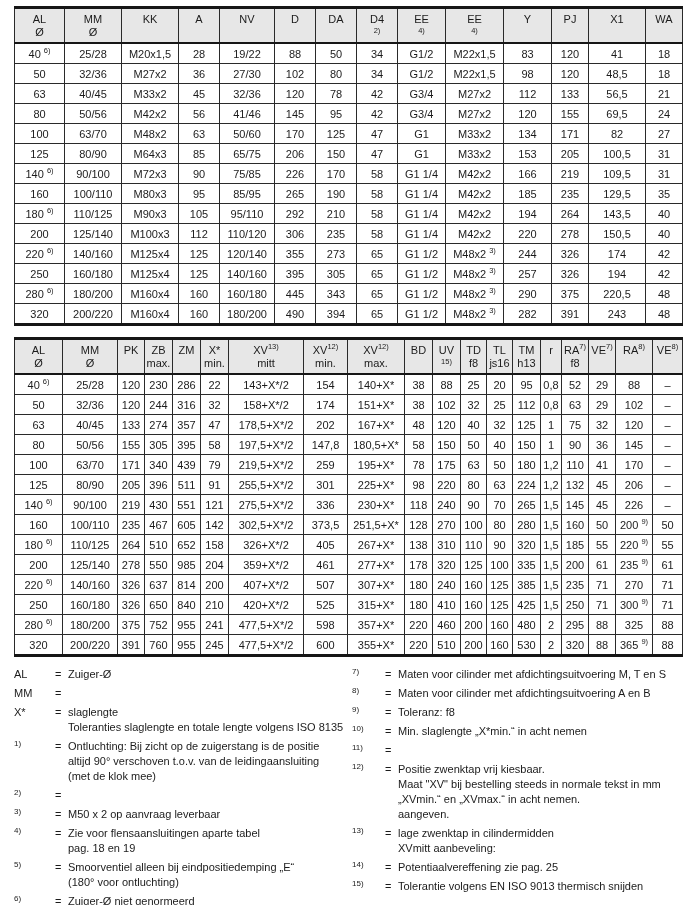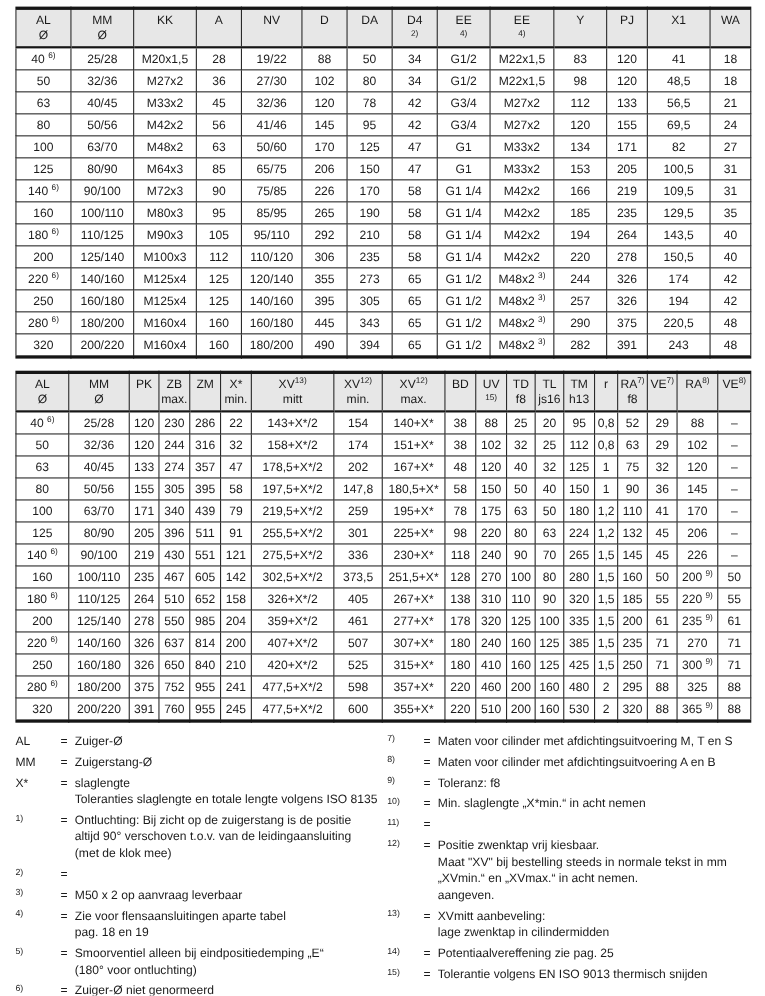--- a/index.html
+++ b/index.html
@@ -736,23 +736,20 @@
         <div class="fn">
           <span class="m">AL</span>
           <span class="eq">=</span>
           <div class="tx">
             <div>Zuiger-Ø</div>
           </div>
         </div>
         <div class="fn">
           <span class="m">MM</span>
           <span class="eq">=</span>
-          <div class="tx">
-            <div>Zuigerstang-Ø</div>
-          </div>
         </div>
         <div class="fn">
           <span class="m">X*</span>
           <span class="eq">=</span>
           <div class="tx">
             <div>slaglengte</div>
             <div>Toleranties slaglengte en totale lengte volgens ISO 8135</div>
           </div>
         </div>
         <div class="fn">
@@ -839,22 +836,22 @@
             <div>Positie zwenktap vrij kiesbaar.</div>
             <div>Maat "XV" bij bestelling steeds in normale tekst in mm</div>
             <div>„XVmin.“ en „XVmax.“ in acht nemen.</div>
             <div>aangeven.</div>
           </div>
         </div>
         <div class="fn">
           <span class="m s">13)</span>
           <span class="eq">=</span>
           <div class="tx">
+            <div>lage zwenktap in cilindermidden</div>
             <div>XVmitt aanbeveling:</div>
-            <div>lage zwenktap in cilindermidden</div>
           </div>
         </div>
         <div class="fn">
           <span class="m s">14)</span>
           <span class="eq">=</span>
           <div class="tx">
             <div>Potentiaalvereffening zie pag. 25</div>
           </div>
         </div>
         <div class="fn">

